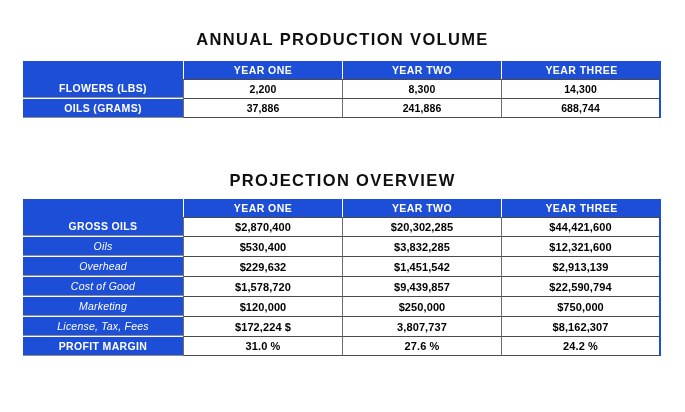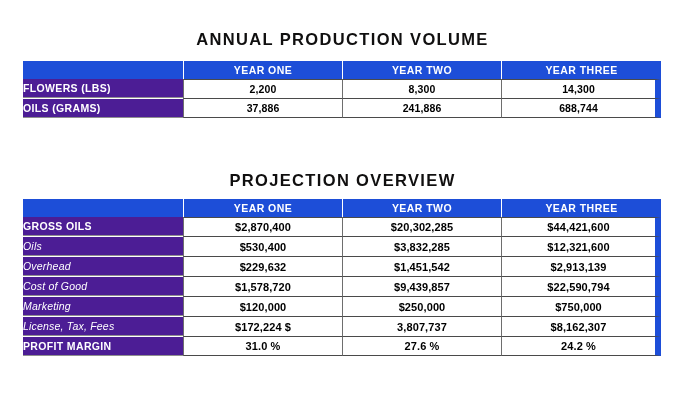--- a/index.html
+++ b/index.html
@@ -40,23 +40,23 @@
     table-layout: fixed;
     width: 638px;
     margin: 0 0 0 23px;
   }
   .tbl col.c-label { width: 160px; }
   .tbl col.c-val   { width: 159px; }
   .tbl col.c-val-last { width: 160px; }
 
   
   .tbl td.lbl, .tbl th.lbl {
-    background: #4c1d95;
+    background: #1d4ed8;
     color: #ffffff;
-    text-align: left;
+    text-align: center;
     vertical-align: middle;
     border-top: 1px solid #ffffff;
     border-bottom: 1px solid #8f8f8f;
     border-left: 0;
     border-right: 0;
     padding: 0;
     height: 18px;
     line-height: 18px;
     overflow: hidden;
     white-space: nowrap;
@@ -73,21 +73,21 @@
     border-top: 1px solid #4a4a4a;
     border-left: 1px solid #6e6e6e;
     border-right: 0;
     border-bottom: 0;
     padding: 0;
     height: 18px;
     line-height: 18px;
     overflow: hidden;
     white-space: nowrap;
   }
-  .tbl td.val.last { border-right: 6px solid #1d4ed8; }
+  .tbl td.val.last { border-right: 2px solid #1d4ed8; }
   .tbl tr.body-row:last-child td.val { border-bottom: 1px solid #4a4a4a; }
 
   
   .tbl th.hdr {
     background: #1d4ed8;
     color: #ffffff;
     text-align: center;
     vertical-align: middle;
     font-weight: bold;
     font-size: 10.5px;

